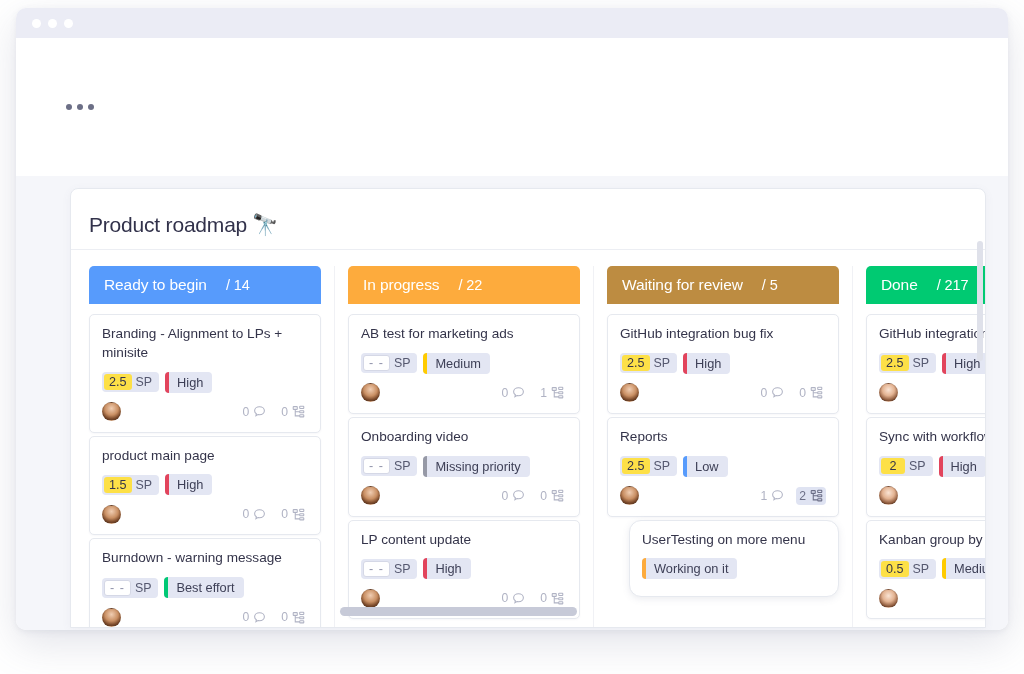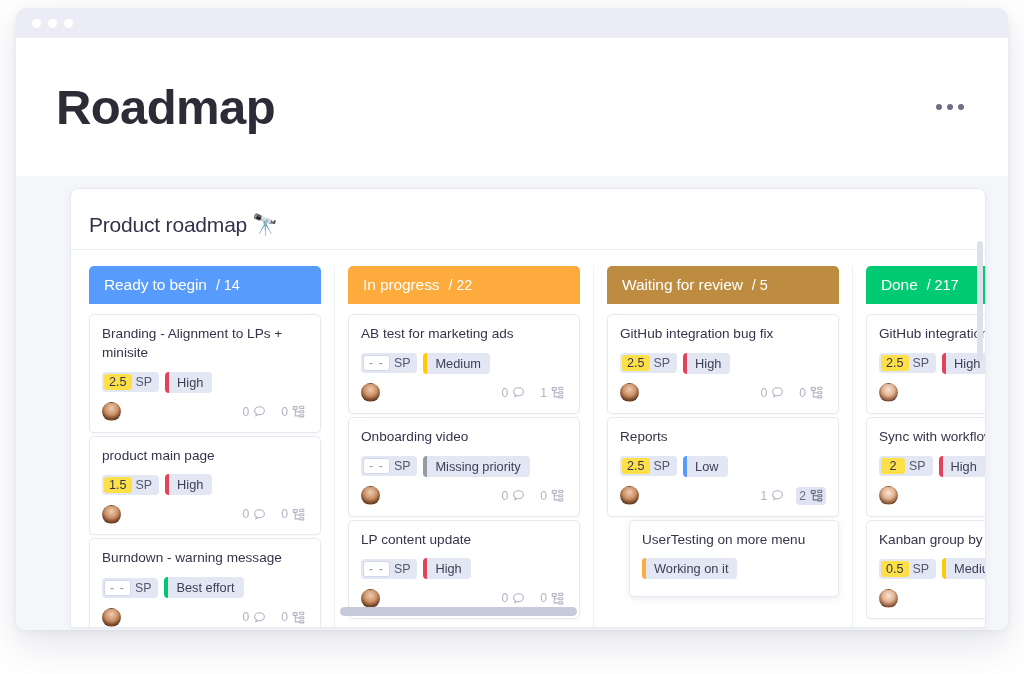--- a/index.html
+++ b/index.html
@@ -104,39 +104,39 @@
   .col-header {
     height: 38px;
     border-radius: 5px 5px 0 0;
     display: flex;
     align-items: center;
     padding-left: 15px;
     color: #ffffff;
     font-size: 15.5px;
     letter-spacing: -0.1px;
   }
-  .col-header .count { margin-left: 9px; font-size: 14.5px; }
+  .col-header .count { margin-left: 19px; font-size: 14.5px; }
 
   .col-body {
     padding-top: 10px;
     display: flex;
     flex-direction: column;
     gap: 3px;
   }
 
   
   .card {
     background: #ffffff;
     border: 1px solid #e6e9ef;
     border-radius: 5px;
     padding: 10px 12px 9px 12px;
     box-shadow: 0 1px 2px rgba(100,105,140,0.05);
     cursor: pointer;
   }
-  .card.indented { margin-left: 22px; box-shadow: 0 2px 7px rgba(100,105,140,0.13); }
+  .card.indented { margin-left: 22px; box-shadow: 0 2px 7px rgba(100,105,140,0.13); border-radius: 12px; }
 
   .card-title {
     font-size: 13.6px;
     color: #34344a;
     line-height: 1.38;
     margin-bottom: 9px;
   }
 
   .badges { display: flex; align-items: center; gap: 6px; margin-bottom: 8px; }
 
@@ -225,21 +225,20 @@
 
 <div id="app-window">
 
   <div id="titlebar">
     <span class="tb-dot"></span>
     <span class="tb-dot"></span>
     <span class="tb-dot"></span>
   </div>
 
   <div id="page-header">
-    <div id="page-title">Roadmap</div>
     <div id="more-menu">
       <span class="mm-dot"></span>
       <span class="mm-dot"></span>
       <span class="mm-dot"></span>
     </div>
   </div>
 
   <div id="board-area">
     <div id="board-panel">
 

